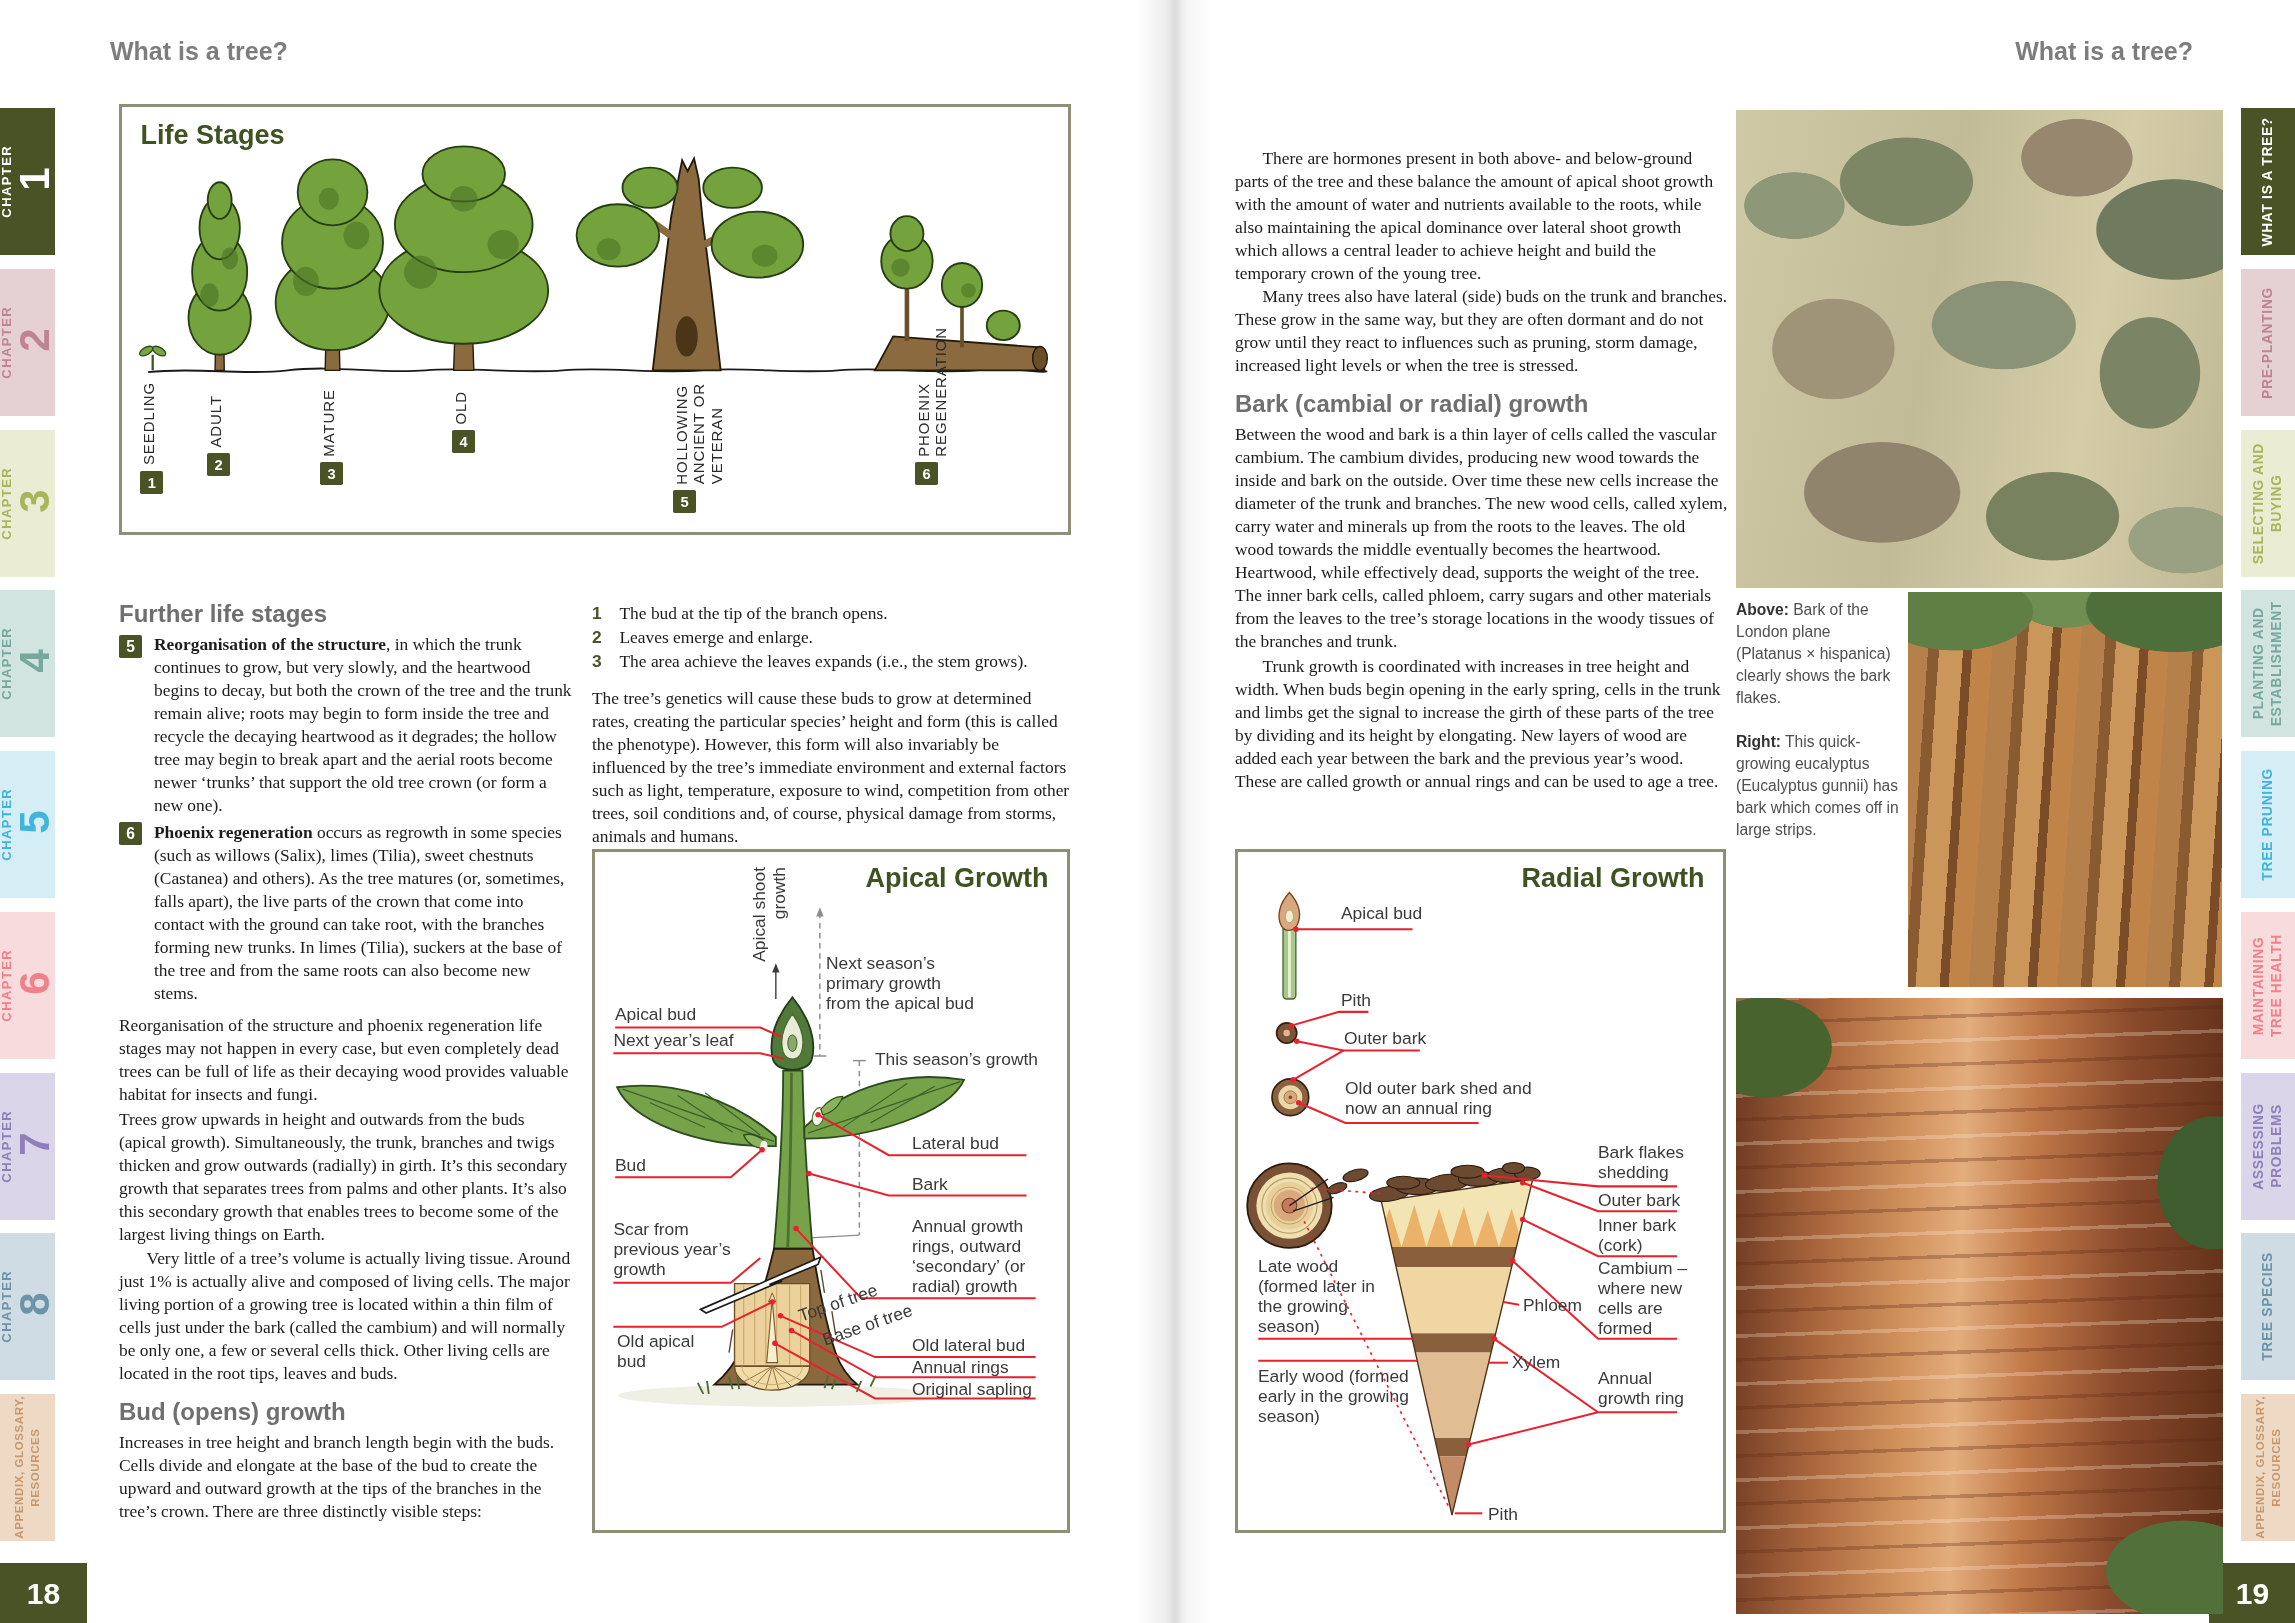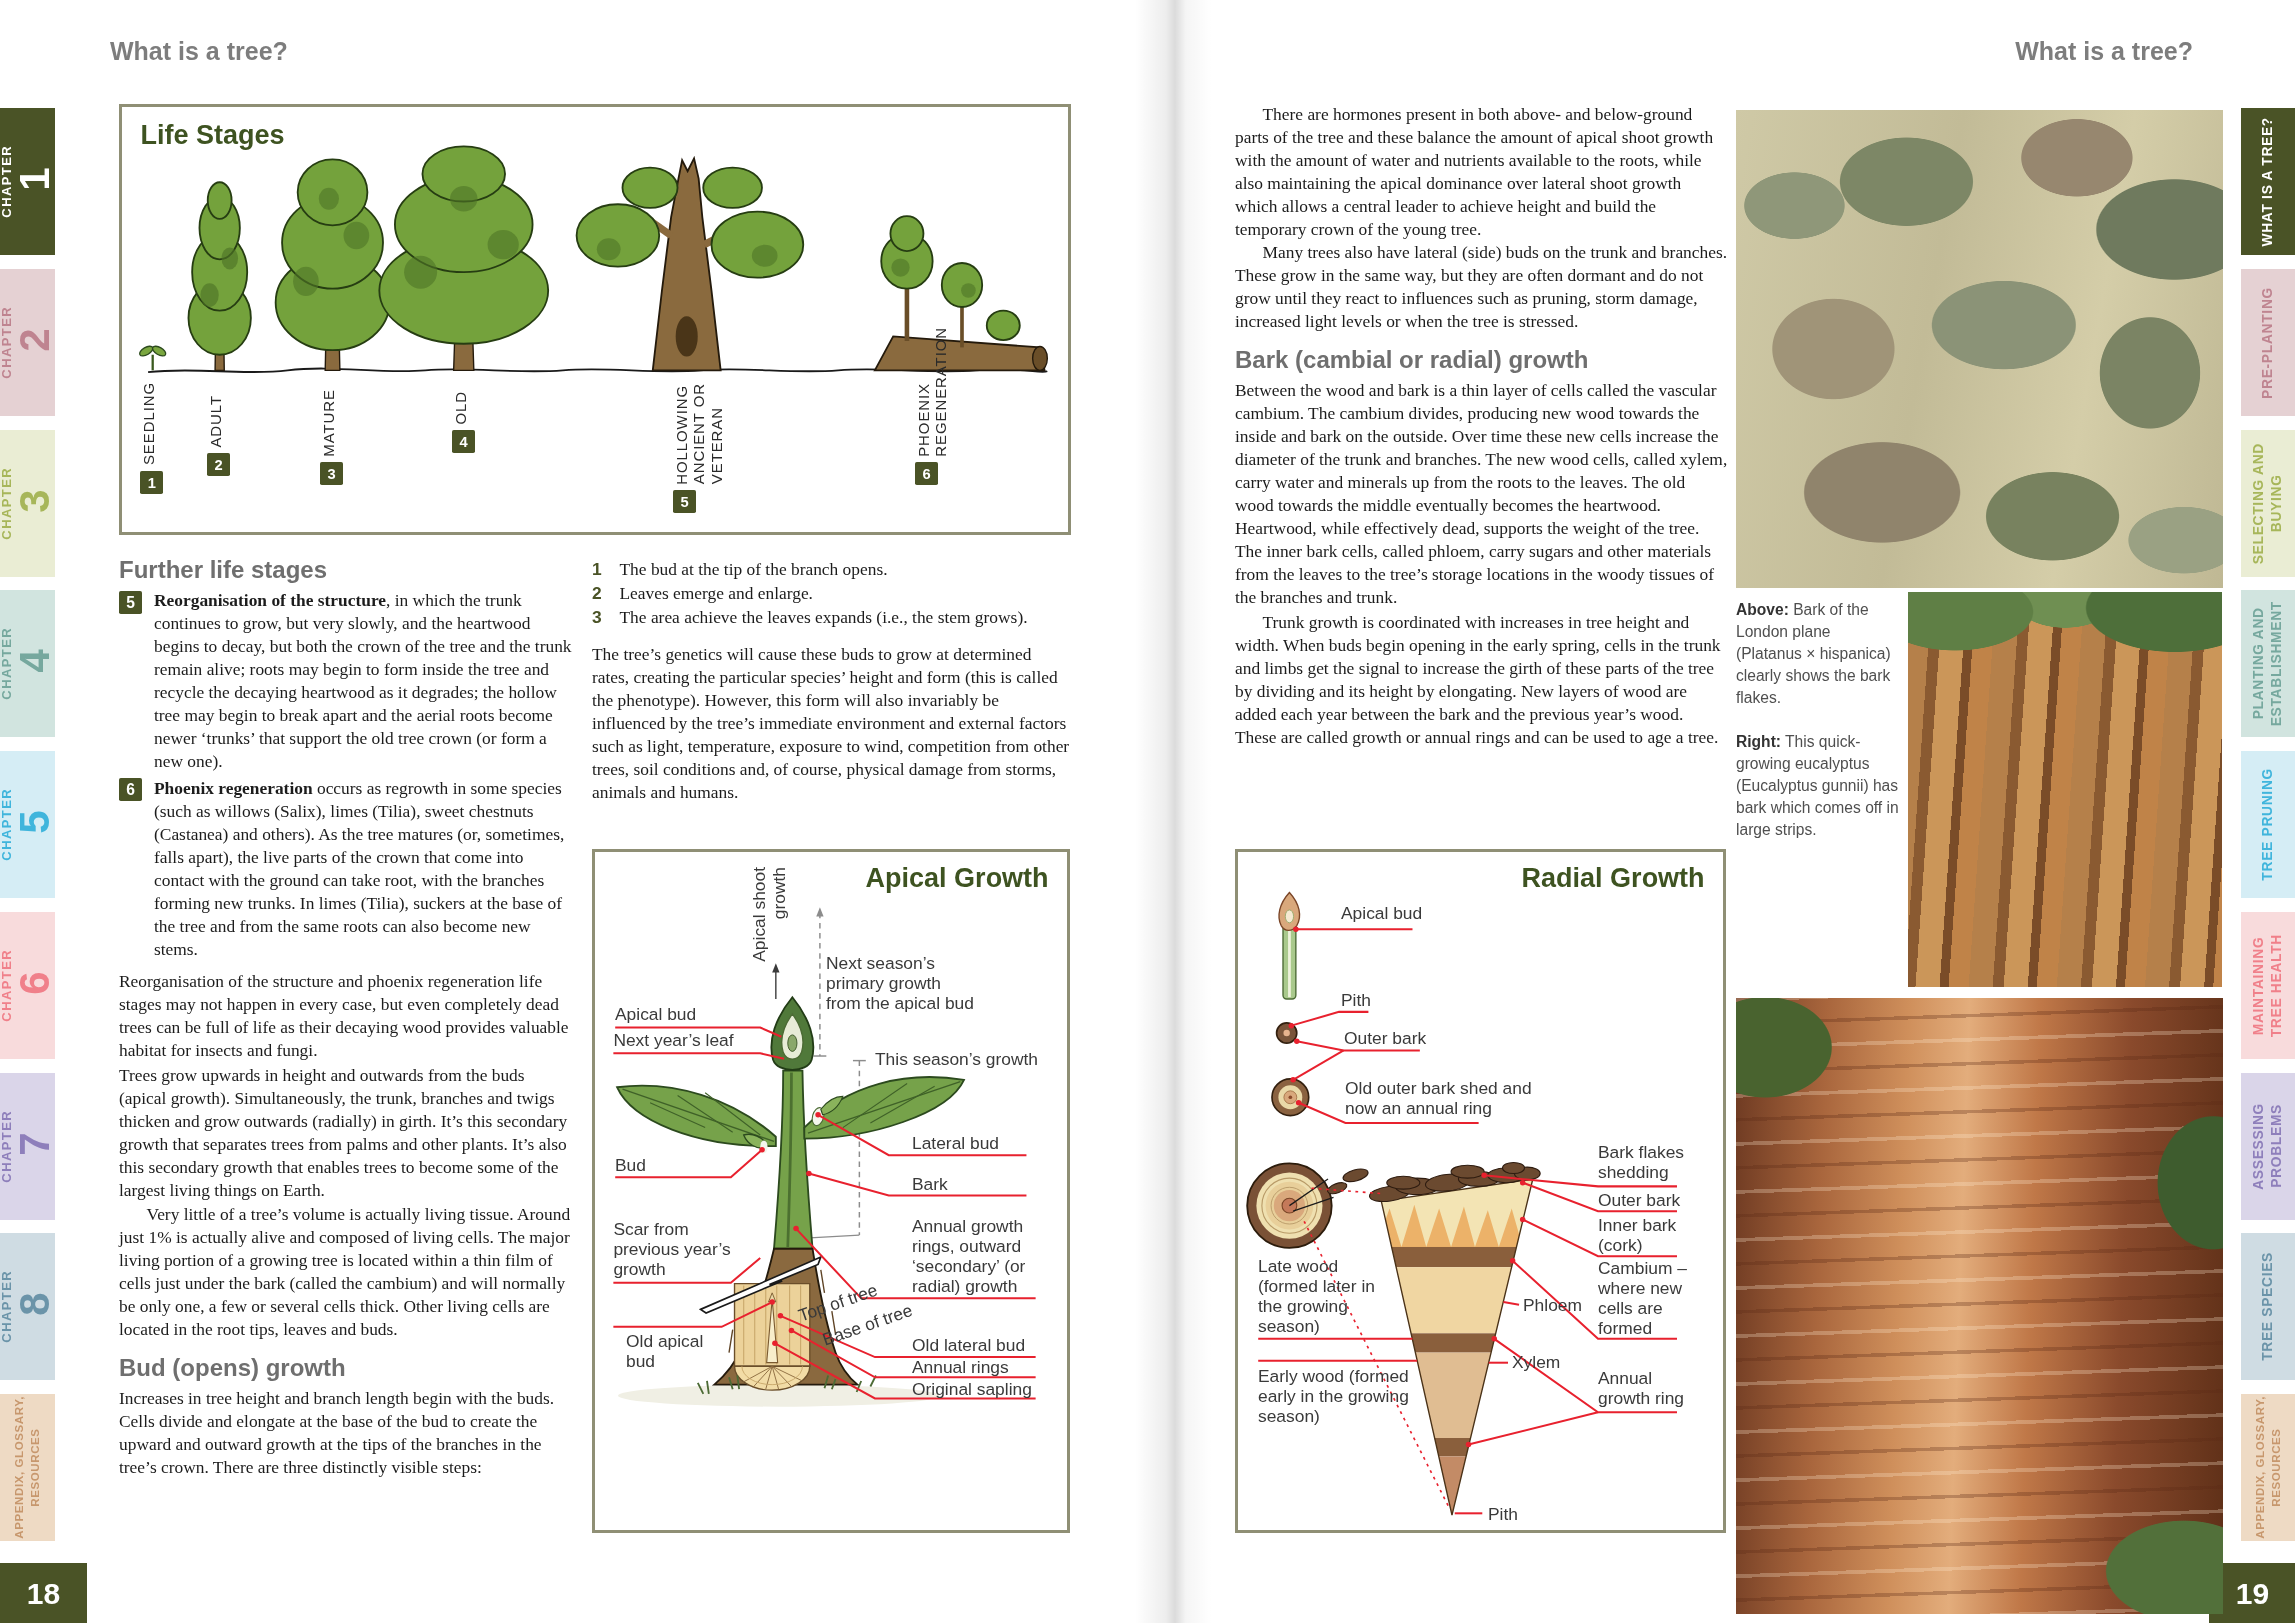--- a/index.html
+++ b/index.html
@@ -24,21 +24,21 @@
   
   .gutter{left:1135px;top:0;width:77px;height:1624px;
     background:linear-gradient(to right,rgba(0,0,0,0),rgba(0,0,0,.07) 40%,rgba(0,0,0,.14) 52%,rgba(0,0,0,.04) 66%,rgba(0,0,0,0));}
 
   
   .frame{position:absolute;border:3.7px solid #8f8f75;background:#fff;box-sizing:border-box;}
   .diag-title{position:absolute;top:11px;right:18.4px;font-size:27px;font-weight:bold;color:#3e5321;}
   .box-title{position:absolute;top:13px;left:18.4px;font-size:27px;font-weight:bold;color:#3e5321;}
 
   
-  .flow{position:absolute;font-family:"Liberation Serif",serif;font-size:17.4px;line-height:23px;color:#1c1c1c;}
+  .flow{position:absolute;font-family:"Liberation Serif",serif;font-size:17.4px;line-height:23px;color:#1c1c1c;margin-top:44px;}
   .h-small{font-family:"Liberation Sans",sans-serif;font-size:24px;line-height:27.5px;font-weight:bold;color:#6f6f6f;margin:13px 0 5.5px 0;}
   .h-big{font-family:"Liberation Sans",sans-serif;font-size:30px;line-height:35px;font-weight:bold;color:#6f6f6f;margin:16.5px 0 7.3px 0;}
   .first{margin-top:0;}
   p.body{margin:0 0 1.8px 0;}
   p.indent{text-indent:27.5px;margin:0;}
   .numitem{position:relative;padding-left:35px;margin:0 0 3.7px 0;}
   .badge{position:absolute;left:0;top:1.8px;width:23px;height:23px;background:#4a5326;color:#fff;
          font-family:"Liberation Sans",sans-serif;font-size:15.6px;font-weight:bold;
          display:flex;align-items:center;justify-content:center;border-radius:1.8px;}
   .step{display:flex;margin:0 0 0.9px 0;}
@@ -422,21 +422,21 @@
   <div class="dlabel" style="left:20px;top:152px">Apical bud</div>
   <div class="dlabel" style="left:18.4px;top:178px">Next year’s leaf</div>
   <div class="dlabel" style="left:280px;top:197px;width:174px">This season’s growth</div>
   <div class="dlabel" style="left:317px;top:281px">Lateral bud</div>
   <div class="dlabel" style="left:317px;top:322px">Bark</div>
   <div class="dlabel" style="left:20px;top:303px">Bud</div>
   <div class="dlabel" style="left:317px;top:364px;width:138px">Annual growth rings, outward ‘secondary’ (or radial) growth</div>
   <div class="dlabel" style="left:18.4px;top:367px;width:133px">Scar from previous year’s growth</div>
   <div class="dlabel rot" style="left:204px;top:454px">Top of tree</div>
   <div class="dlabel rot" style="left:228px;top:478px">Base of tree</div>
-  <div class="dlabel" style="left:31px;top:479px;width:101px">Old apical bud</div>
+  <div class="dlabel" style="left:22px;top:479px;width:101px">Old apical bud</div>
   <div class="dlabel" style="left:317px;top:483px">Old lateral bud</div>
   <div class="dlabel" style="left:317px;top:505px">Annual rings</div>
   <div class="dlabel" style="left:317px;top:527px">Original sapling</div>
 </div>
 
 <div class="flow" style="left:1235px;top:103px;width:493px;">
   <p class="indent">There are hormones present in both above- and below-ground parts of the tree and these balance the amount of apical shoot growth with the amount of water and nutrients available to the roots, while also maintaining the apical dominance over lateral shoot growth which allows a central leader to achieve height and build the temporary crown of the young tree.</p>
   <p class="indent">Many trees also have lateral (side) buds on the trunk and branches. These grow in the same way, but they are often dormant and do not grow until they react to influences such as pruning, storm damage, increased light levels or when the tree is stressed.</p>
   <div class="h-small">Bark (cambial or radial) growth</div>
   <p class="body">Between the wood and bark is a thin layer of cells called the vascular cambium. The cambium divides, producing new wood towards the inside and bark on the outside. Over time these new cells increase the diameter of the trunk and branches. The new wood cells, called xylem, carry water and minerals up from the roots to the leaves. The old wood towards the middle eventually becomes the heartwood. Heartwood, while effectively dead, supports the weight of the tree. The inner bark cells, called phloem, carry sugars and other materials from the leaves to the tree’s storage locations in the woody tissues of the branches and trunk.</p>

